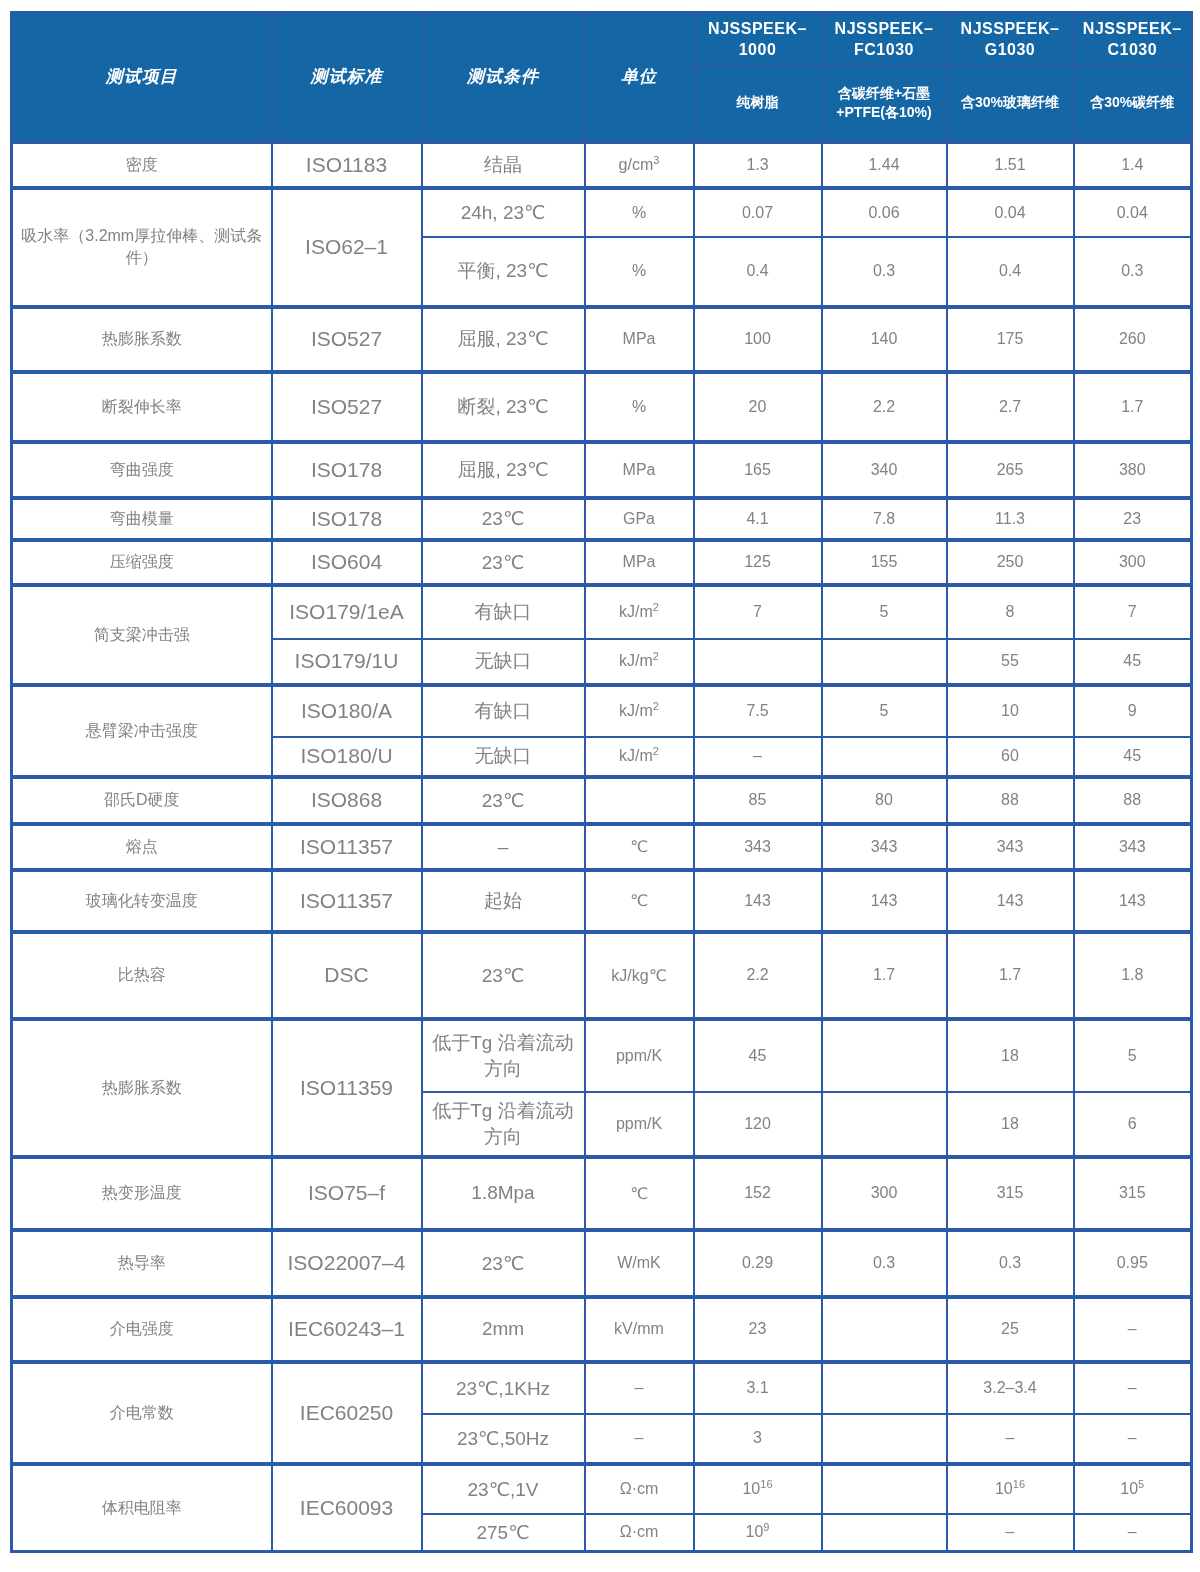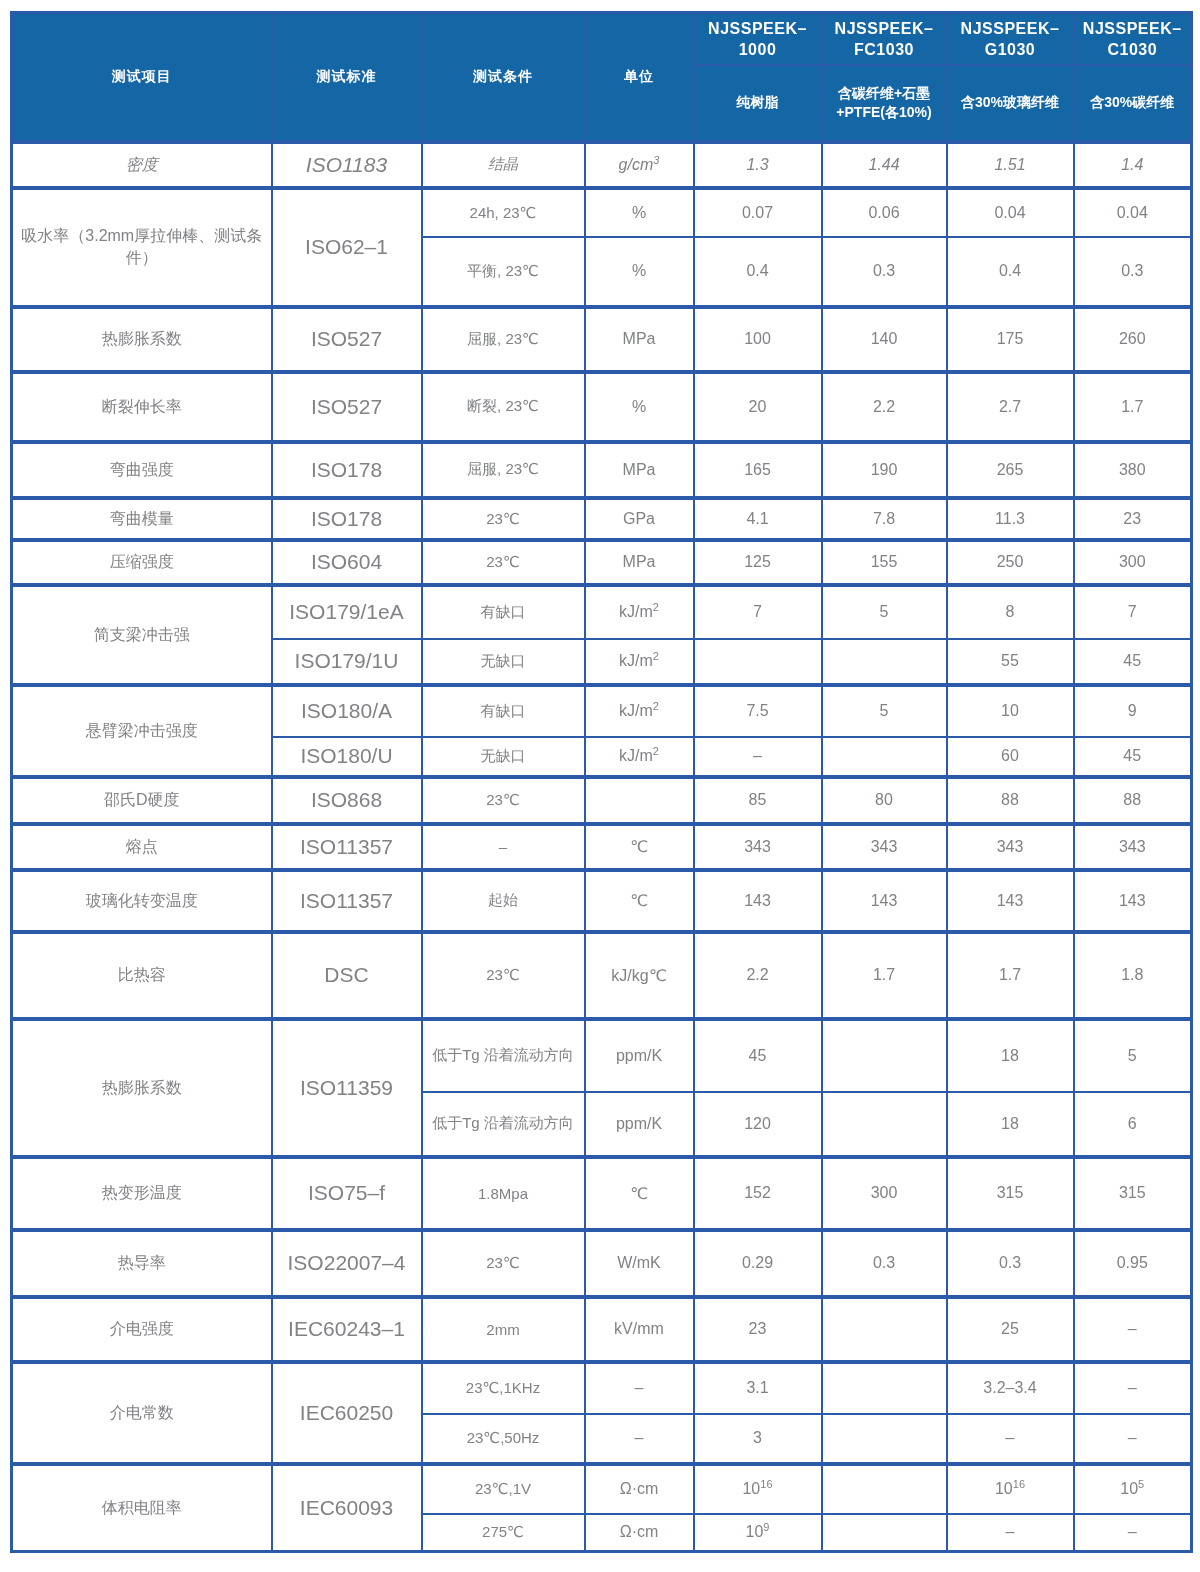--- a/index.html
+++ b/index.html
@@ -12,26 +12,26 @@
   .page{width:1200px;height:1572px;box-sizing:border-box;padding:11px 10px;background:#fff;}
   table.spec{border-collapse:collapse;table-layout:fixed;width:1180px;border:3px solid var(--bd);}
   .spec th,.spec td{
     border:2px solid var(--bd);
     text-align:center;vertical-align:middle;
     padding:2px 4px;overflow:hidden;box-sizing:border-box;
   }
   .spec thead th{background:var(--hdr);color:#ffffff;font-weight:bold;}
   .spec tbody tr.gstart > th,
   .spec tbody tr.gstart > td{border-top:4px solid var(--bd);}
-  .lh{font-size:14px;letter-spacing:1px;}
+  .lh{font-size:17px;letter-spacing:1px;font-style:italic;}
   .prod-name{font-size:16px;line-height:21px;white-space:pre-line;letter-spacing:.5px;}
   .prod-desc{font-size:14px;line-height:19px;white-space:pre-line;}
   .item{color:var(--txt);font-size:16px;font-weight:normal;white-space:pre-line;line-height:22px;}
   .std{color:var(--txt);font-size:21px;}
-  .cond{color:var(--txt);font-size:15px;}
+  .cond{color:var(--txt);font-size:19px;}
   .unit{color:var(--txt);font-size:16px;}
   .val{color:var(--txt);font-size:16px;}
   sup{font-size:11px;line-height:0;vertical-align:super;}
 </style>
 </head>
 <body>
 
 <div class="page">
   <table class="spec">
     <colgroup>
@@ -61,21 +61,21 @@
         </tr>
         <tr style="height: 77px;">
           <th class="prod-desc">纯树脂</th>
           <th class="prod-desc">含碳纤维+石墨
 +PTFE(各10%)</th>
           <th class="prod-desc">含30%玻璃纤维</th>
           <th class="prod-desc">含30%碳纤维</th>
         </tr>
       </thead>
     <tbody>
-        <tr class="gstart" style="height: 46px; font-style: italic;">
+        <tr class="gstart" style="height: 46px;">
           <th class="item" rowspan="1">密度</th>
           <td class="std">ISO1183</td>
           <td class="cond">结晶</td>
           <td class="unit">g/cm<sup>3</sup></td>
           <td class="val">1.3</td>
           <td class="val">1.44</td>
           <td class="val">1.51</td>
           <td class="val">1.4</td>
         </tr>
         <tr class="gstart" style="height: 49px;">
@@ -115,21 +115,21 @@
           <td class="val">2.2</td>
           <td class="val">2.7</td>
           <td class="val">1.7</td>
         </tr>
         <tr class="gstart" style="height: 56px;">
           <th class="item" rowspan="1">弯曲强度</th>
           <td class="std">ISO178</td>
           <td class="cond">屈服, 23℃</td>
           <td class="unit">MPa</td>
           <td class="val">165</td>
-          <td class="val">190</td>
+          <td class="val">340</td>
           <td class="val">265</td>
           <td class="val">380</td>
         </tr>
         <tr class="gstart" style="height: 42px;">
           <th class="item" rowspan="1">弯曲模量</th>
           <td class="std">ISO178</td>
           <td class="cond">23℃</td>
           <td class="unit">GPa</td>
           <td class="val">4.1</td>
           <td class="val">7.8</td>

